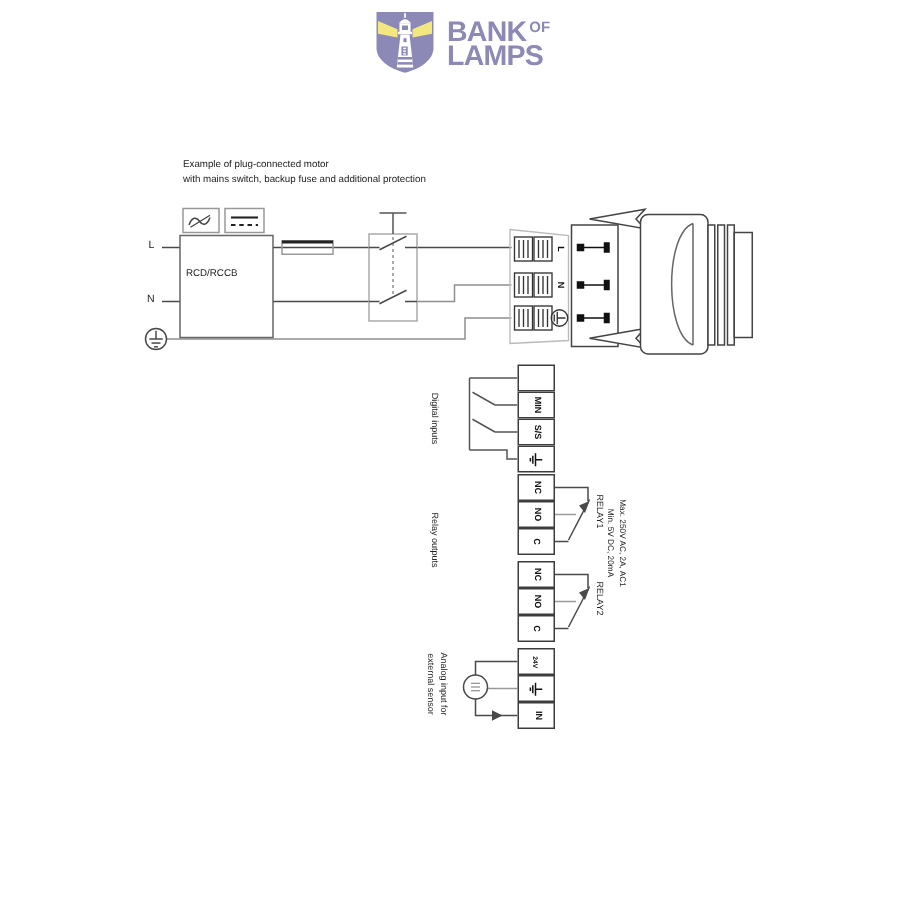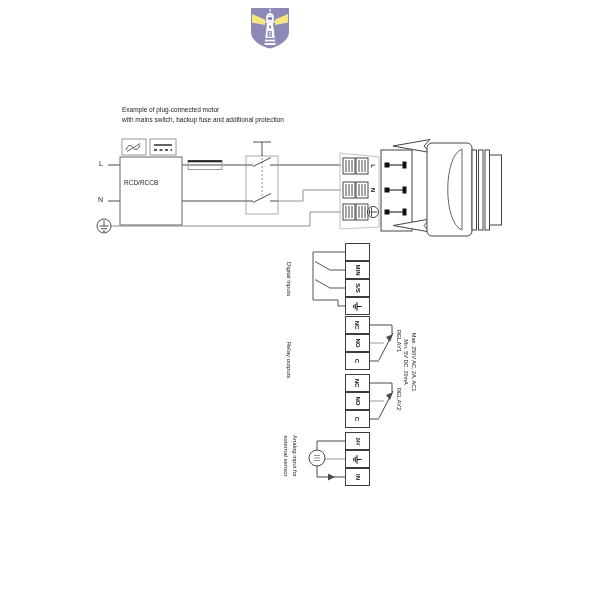--- a/index.html
+++ b/index.html
@@ -44,20 +44,24 @@
       <rect x="17.3" y="14.2" width="9.4" height="1.6" fill="#ffffff"></rect>
       <rect x="20" y="10" width="4" height="3" fill="#8d89b6"></rect>
       <rect x="21" y="18.5" width="2" height="2.6" fill="#8d89b6"></rect>
       <rect x="19.6" y="24" width="4.2" height="6" fill="#8d89b6"></rect>
       <rect x="20.8" y="24.8" width="1.8" height="1" fill="#ffffff"></rect>
       <rect x="20.8" y="26.6" width="1.8" height="1" fill="#ffffff"></rect>
       <rect x="20.8" y="28.4" width="1.8" height="1" fill="#ffffff"></rect>
       <rect x="17.2" y="31" width="9.6" height="1.7" fill="#8d89b6"></rect>
       <rect x="17" y="34.4" width="10.2" height="1.7" fill="#8d89b6"></rect>
     </svg>
+    <div class="logo-text">
+      <div class="logo-l1"><span>BANK</span><span class="logo-of">OF</span></div>
+      <div class="logo-l2">LAMPS</div>
+    </div>
   </div>
 
   <svg class="diagram-svg" width="600" height="600" viewBox="0 0 600 600">
 
     <g>
       <rect x="122" y="139" width="24" height="16" fill="none" stroke="#999" stroke-width="1"></rect>
       <path d="M126,150 C128,144.5 131,144.5 133,147.5 C135,150.5 138,150.5 140,145" fill="none" stroke="#444" stroke-width="1"></path>
       <path d="M127,151.5 L140,143.5" fill="none" stroke="#444" stroke-width="0.8"></path>
     </g>
     <g>

